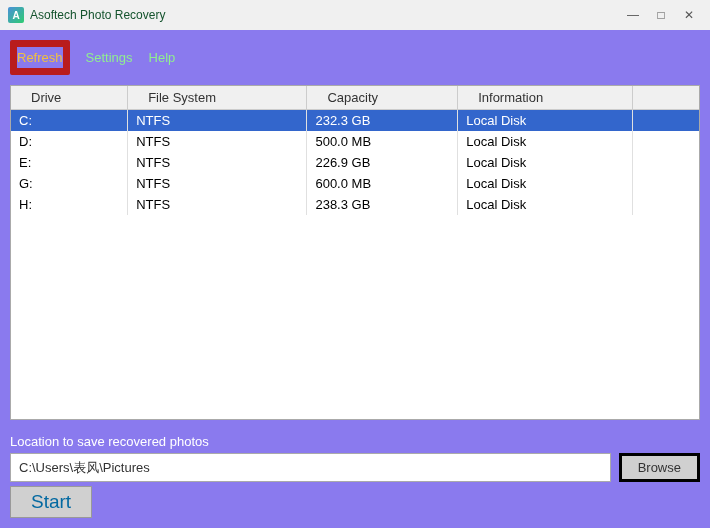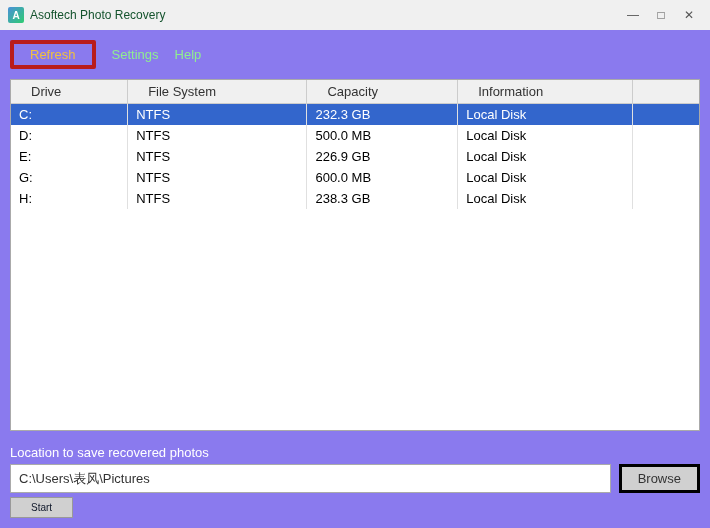--- a/index.html
+++ b/index.html
@@ -84,23 +84,23 @@
     }
 
     .top-bar-right {
       display: flex;
       align-items: center;
       gap: 16px;
     }
 
     .refresh-btn {
       background: transparent;
-      border: 4px solid #b91c1c;
+      border: 7px solid #b91c1c;
       color: #f0c040;
-      padding: 3px 16px;
+      padding: 3px 0;
       cursor: pointer;
       font-size: 13px;
       border-radius: 2px;
     }
 
     .settings-link, .help-link {
       color: #90ee90;
       cursor: pointer;
       text-decoration: none;
       font-size: 13px;
@@ -193,22 +193,22 @@
       cursor: pointer;
       font-size: 13px;
       color: #333;
     }
 
     .start-btn {
       background: #d0d0d0;
       border: 1px solid #999;
       padding: 4px 20px;
       cursor: pointer;
-      font-size: 10px;
-      color: #0f172a;
+      font-size: 19px;
+      color: #0369a1;
     }
   </style>
 </head>
 <body>
 
 <div class="title-bar">
   <div class="title-bar-icon">A</div>
   <span class="title-bar-title">Asoftech Photo Recovery</span>
   <div class="title-bar-controls">
     <button class="title-bar-btn">—</button>

